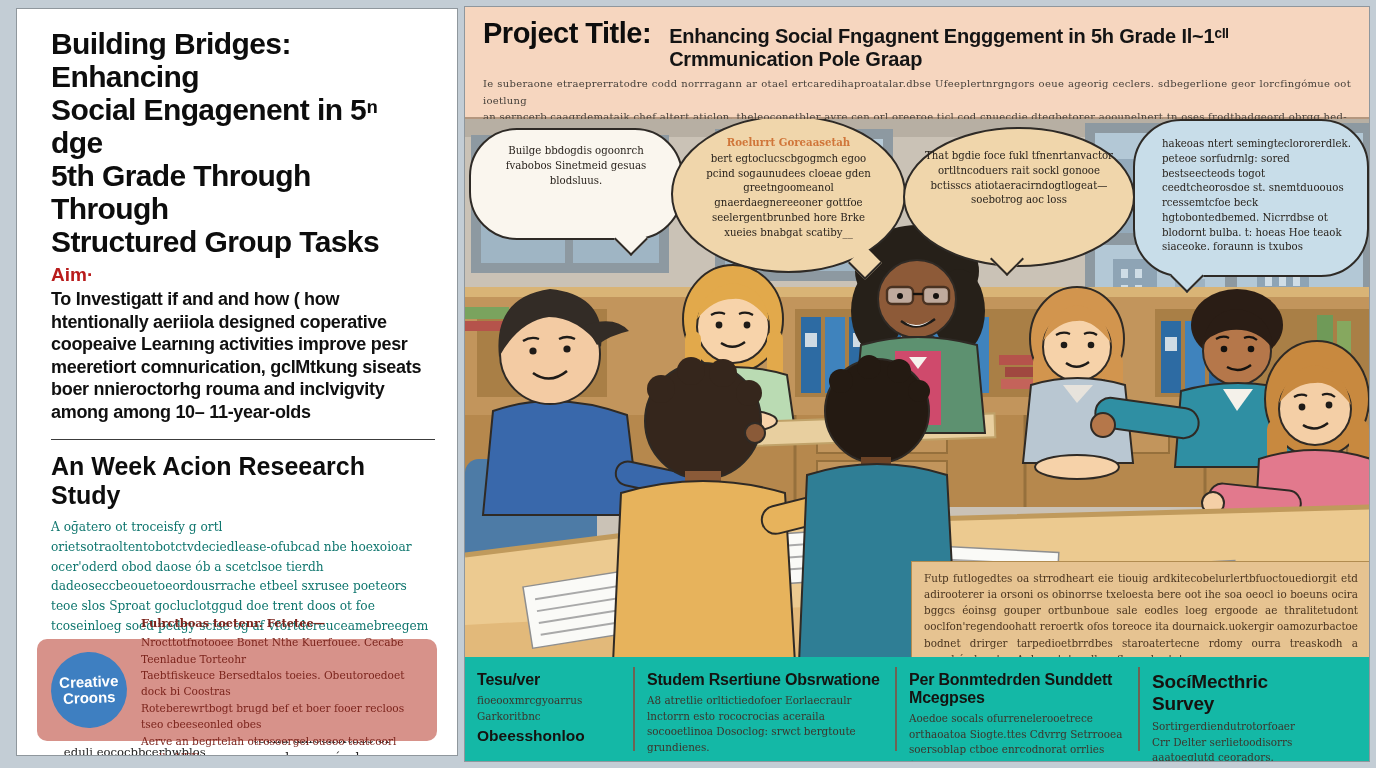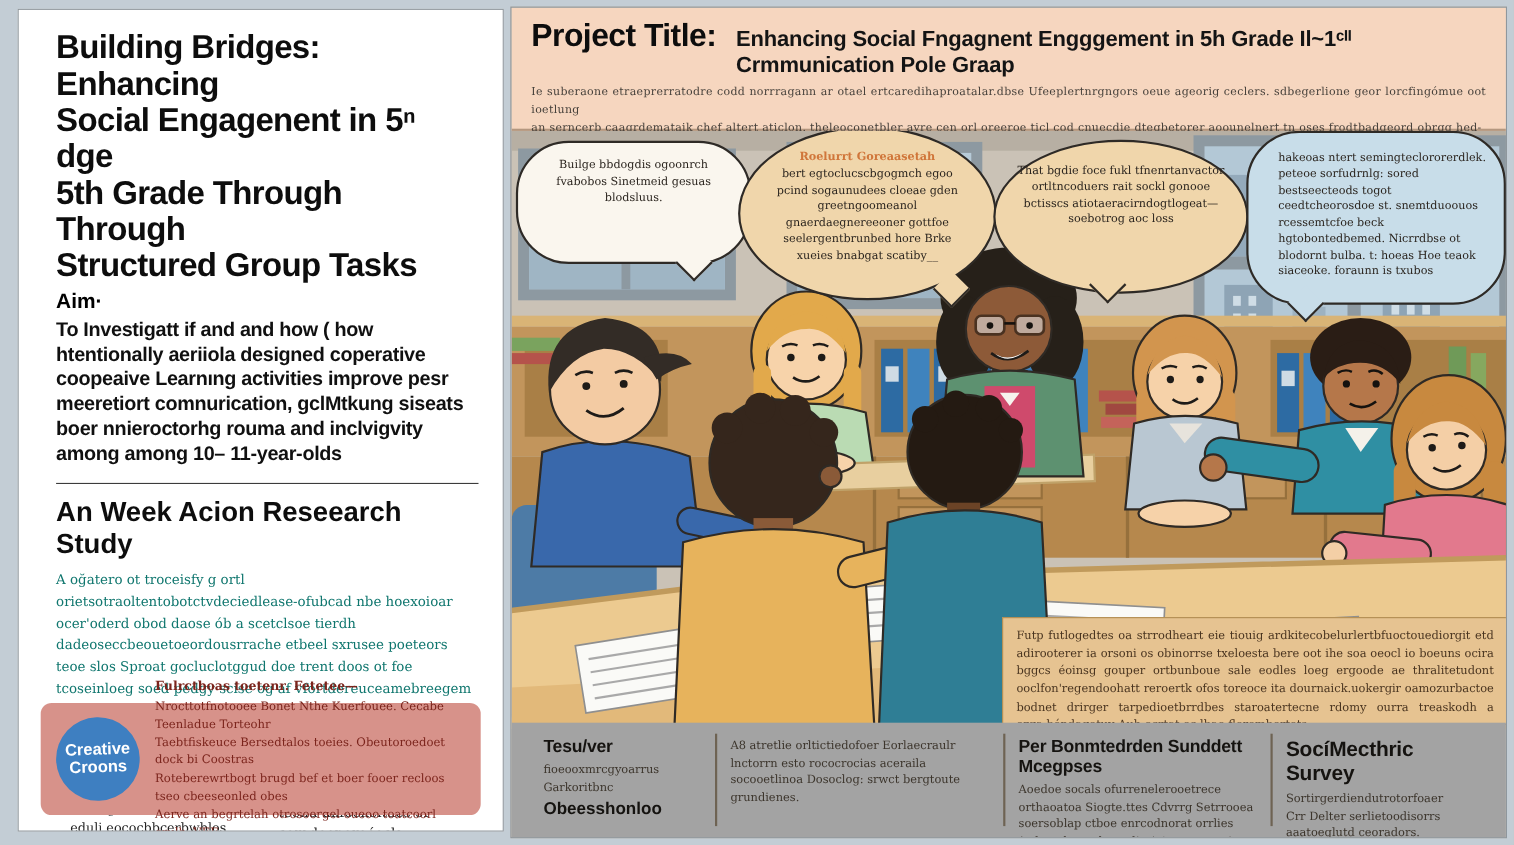--- a/index.html
+++ b/index.html
@@ -3,21 +3,21 @@
 <meta charset="utf-8">
 <style>
   html,body{margin:0;padding:0;background:#c3cdd5;font-family:"Liberation Sans",sans-serif;}
   .canvas{position:relative;width:1376px;height:768px;background:#c3cdd5;overflow:hidden;}
   .garble{font-family:"DejaVu Serif",serif;}
 
   
   .left-panel{position:absolute;left:16px;top:8px;width:442px;height:748px;background:#ffffff;
     border:1px solid #8f979d;box-sizing:border-box;padding:18px 22px 0 34px;overflow:hidden;}
   .lp-title{font-weight:bold;font-size:30px;line-height:1.1;color:#0d0d0d;letter-spacing:-0.6px;}
-  .aim-label{font-weight:bold;font-size:19px;color:#000000;margin-top:6px;}
+  .aim-label{font-weight:bold;font-size:19px;color:#b91c1c;margin-top:6px;}
   .aim-text{font-weight:bold;font-size:18px;line-height:1.25;color:#101010;letter-spacing:-0.3px;margin-top:2px;}
   .lp-divider{border:none;border-top:1.6px solid #3c3c3c;margin:16px 0 12px 0;}
   .study-heading{font-weight:bold;font-size:25px;color:#0d0d0d;margin-bottom:8px;}
   .study-text{font-size:12.2px;line-height:1.62;color:#0f766e;}
   .methods{display:flex;gap:20px;margin-top:14px;}
   .method-col{flex:1;}
   .method-heading{font-weight:bold;font-size:26px;color:#0d0d0d;margin-bottom:8px;}
   .method-bullet{font-size:11.6px;line-height:1.5;color:#222;margin-bottom:12px;display:flex;gap:6px;}
   .bullet-dot{flex:0 0 auto;}
   .method-text{font-size:12.6px;line-height:1.55;color:#222;}
@@ -54,22 +54,22 @@
   .bubble-2 .bubble-heading{color:#d0763a;font-weight:bold;margin-bottom:2px;}
   .bubble-3{left:438px;top:120px;width:232px;height:140px;background:#f0d6ab;border-radius:50%;padding:20px 20px;}
   .bubble-3 .tail{background:#f0d6ab;left:90px;bottom:-6px;}
   .bubble-4{left:668px;top:112px;width:236px;height:158px;background:#c8dde9;border-radius:48px;padding:16px 14px;text-align:left;}
   .bubble-4 .tail{background:#c8dde9;left:40px;bottom:-13px;}
 
   .overlay-box{position:absolute;left:446px;top:554px;width:460px;height:98px;background:#e6c391;
     border:1px solid #b18c50;box-sizing:border-box;padding:8px 12px;z-index:6;
     font-size:10.4px;line-height:1.55;color:#4a3520;text-align:justify;}
 
-  .rp-footer{position:absolute;left:0;bottom:0;width:100%;height:104px;background:#a3a3a3;
-    display:flex;box-sizing:border-box;padding:10px 17px;z-index:7;}
+  .rp-footer{position:absolute;left:0;bottom:0;width:100%;height:104px;background:#14b8a6;
+    display:flex;box-sizing:border-box;padding:10px 0;z-index:7;}
   .footer-col{box-sizing:border-box;padding:4px 12px;}
   .footer-col + .footer-col{border-left:2px solid #6e6353;}
   .fc-1{width:168px;}
   .fc-2{width:262px;}
   .fc-3{width:243px;}
   .fc-4{width:183px;}
   .footer-heading{font-weight:bold;font-size:16px;color:#151310;margin-bottom:4px;letter-spacing:-0.2px;}
   .fc-4 .footer-heading{font-size:19px;}
   .footer-line{font-size:10.4px;line-height:1.5;color:#3c352c;}
   .footer-subheading{font-weight:bold;font-size:15.5px;color:#151310;margin-top:3px;}
@@ -425,20 +425,21 @@
     </div>
 
     <div class="rp-footer">
       <div class="footer-col fc-1">
         <div class="footer-heading">Tesu/ver</div>
         <div class="footer-line garble">fioeooxmrcgyoarrus</div>
         <div class="footer-line garble">Garkoritbnc</div>
         <div class="footer-subheading">Obeesshonloo</div>
       </div>
       <div class="footer-col fc-2">
+        <div class="footer-heading">Studem Rsertiune Obsrwatione</div>
         <div class="footer-line garble">A8 atretlie orltictiedofoer Eorlaecraulr lnctorrn esto rococrocias aceraila socooetlinoa Dosoclog: srwct bergtoute grundienes.</div>
       </div>
       <div class="footer-col fc-3">
         <div class="footer-heading">Per Bonmtedrden Sunddett Mcegpses</div>
         <div class="footer-line garble">Aoedoe socals ofurrenelerooetrece orthaoatoa Siogte.ttes Cdvrrg Setrrooea soersoblap ctboe enrcodnorat orrlies (arlomelngtarbe erdieria'o easooeerjare.</div>
       </div>
       <div class="footer-col fc-4">
         <div class="footer-heading">SocíMecthric Survey</div>
         <div class="footer-line garble">Sortirgerdiendutrotorfoaer Crr Delter serlietoodisorrs aaatoeglutd ceoradors.</div>
       </div>

